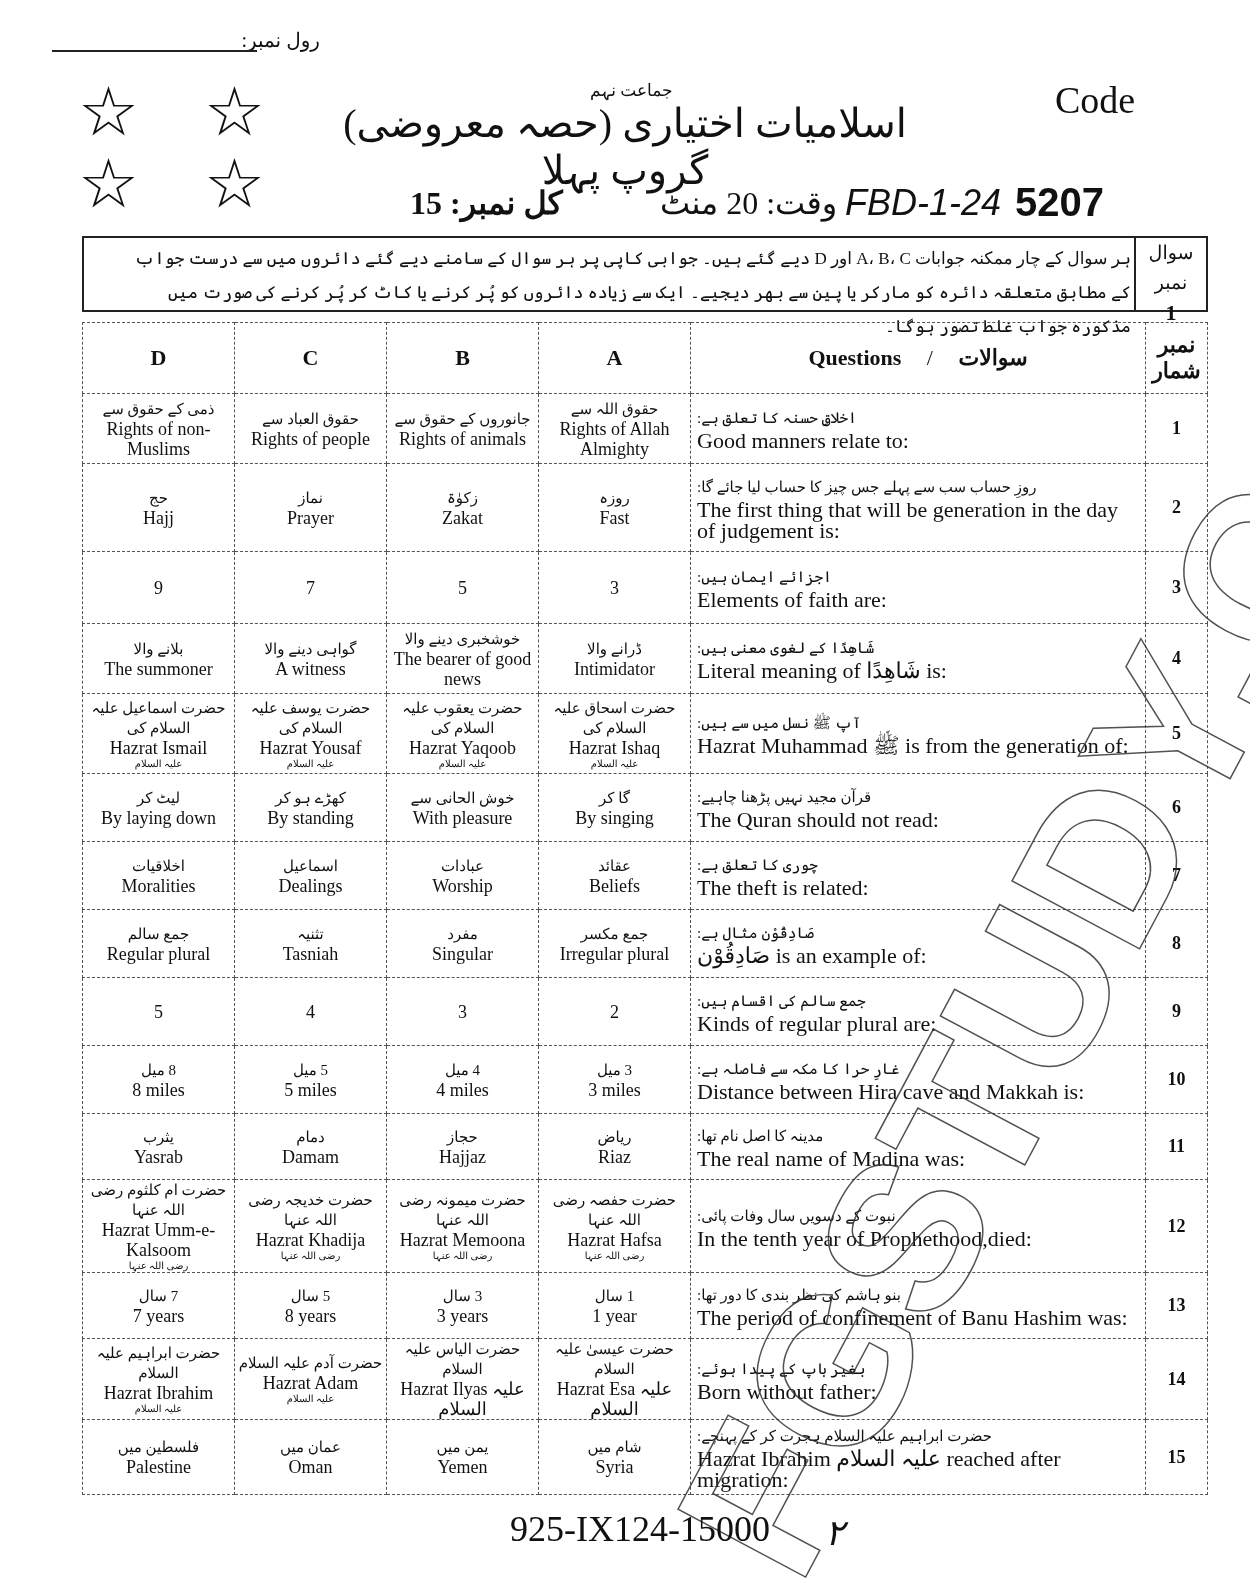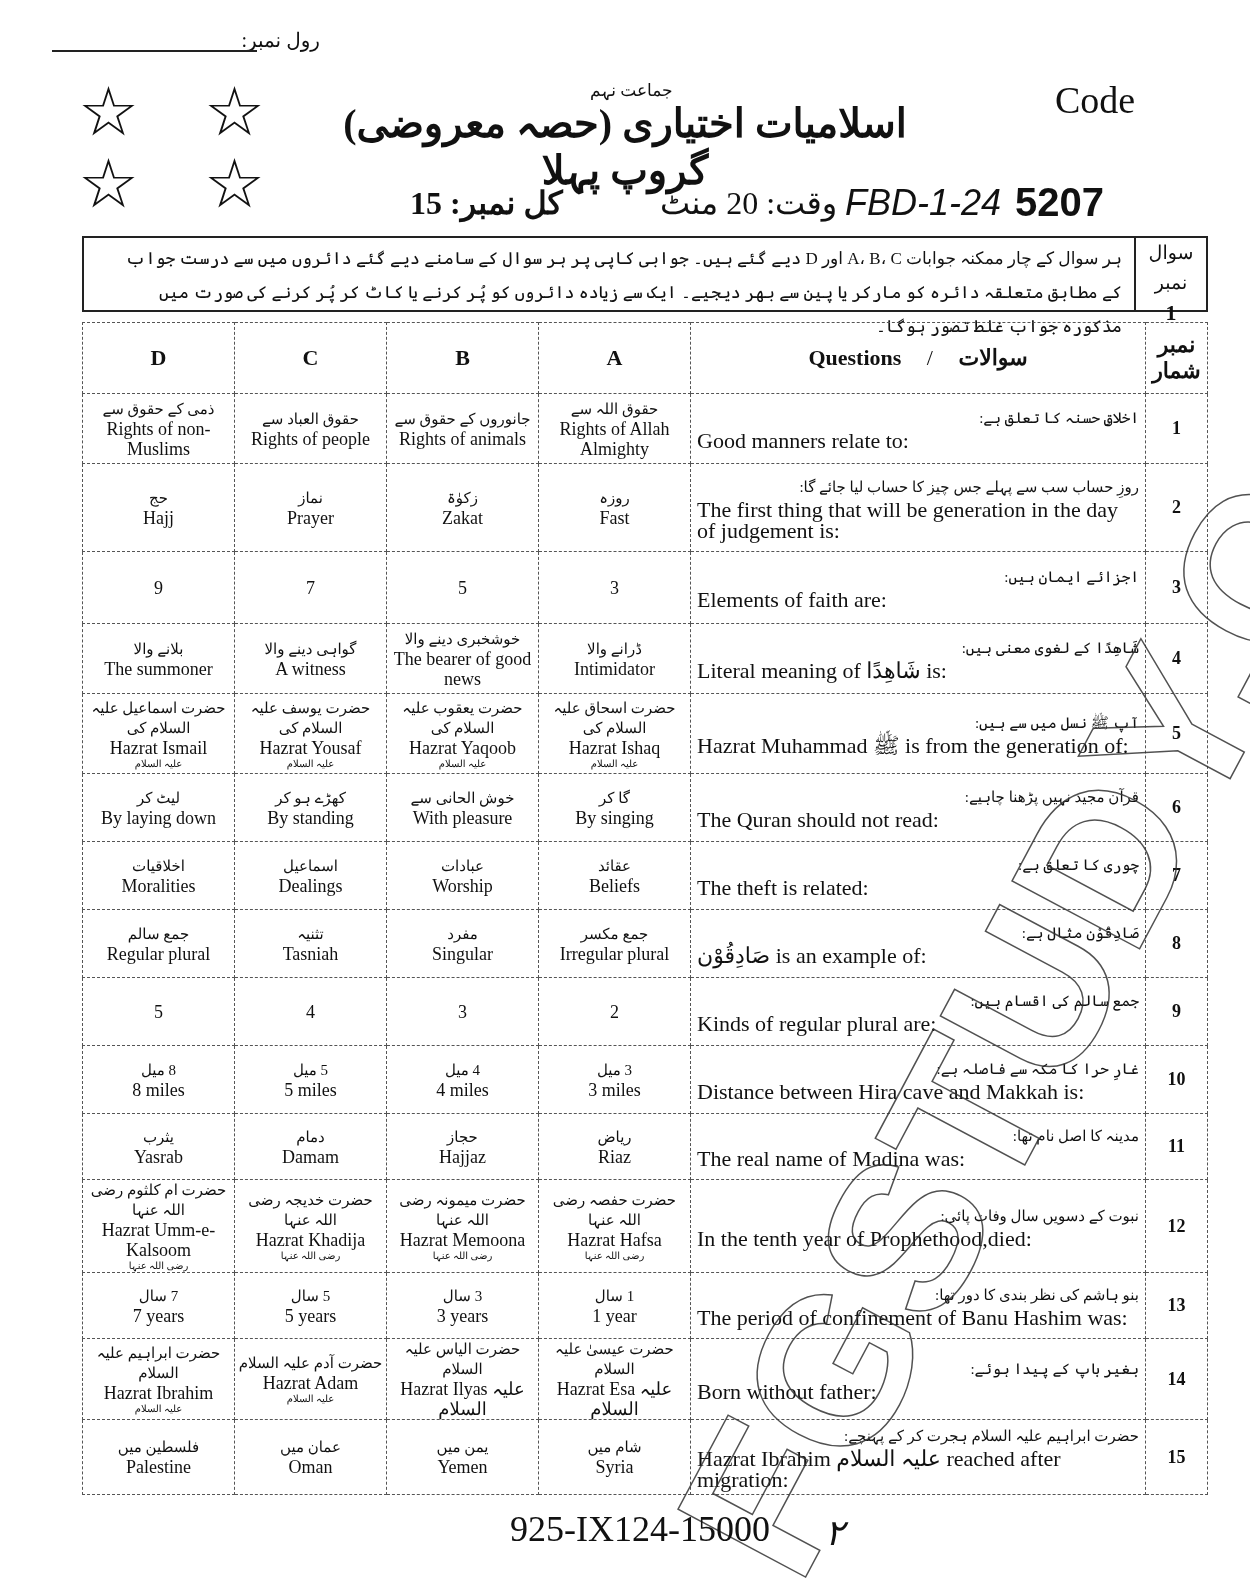--- a/index.html
+++ b/index.html
@@ -3,41 +3,41 @@
 <meta charset="utf-8">
 <style>
   html, body { margin:0; padding:0; background:#ffffff; }
   body { width:1250px; height:1586px; position:relative; overflow:hidden; color:#111; font-family:"Liberation Serif", serif; }
   .abs { position:absolute; }
   .roll { left:40px; top:20px; width:280px; height:40px; }
   .roll-label { position:absolute; right:0; top:8px; font-size:20px; direction:rtl; }
   .roll-line { position:absolute; left:12px; top:30px; width:205px; border-bottom:2px solid #222; }
   .star { position:absolute; font-size:68px; line-height:68px; color:#111; font-family:"DejaVu Sans", sans-serif; }
   .class-label { left:590px; top:80px; font-size:17px; direction:rtl; }
-  .title-urdu { left:340px; top:100px; width:570px; text-align:center; font-size:40px; font-weight:bold; direction:rtl; }
+  .title-urdu { left:340px; top:100px; width:570px; text-align:center; font-size:40px; font-weight:normal; direction:rtl; }
   .obj-paper { left:955px; top:78px; width:280px; text-align:center; font-size:38px; line-height:44px; }
   .marks { left:410px; top:184px; font-size:32px; direction:rtl;font-weight:bold; }
   .time { left:660px; top:184px; font-size:32px; direction:rtl; }
   .hand-code { left:845px; top:182px; font-size:36px; font-style:italic; font-family:"Liberation Sans", sans-serif; }
   .paper-code { left:1015px; top:180px; font-size:40px; font-weight:bold; font-family:"Liberation Sans", sans-serif; }
   .instr-box { left:82px; top:236px; width:1126px; height:76px; border:2px solid #222; box-sizing:border-box; }
-  .instr-text { position:absolute; left:8px; top:0; width:1040px; height:100%; padding:4px 10px; box-sizing:border-box; direction:rtl; font-size:17px; line-height:34px; text-align:right; }
+  .instr-text { position:absolute; left:17px; top:0; width:1040px; height:100%; padding:4px 10px; box-sizing:border-box; direction:rtl; font-size:17px; line-height:34px; text-align:right; }
   .instr-qno { position:absolute; right:0; top:0; width:70px; height:100%; border-left:2px solid #222; text-align:center; direction:rtl; font-size:19px; line-height:30px; }
   .instr-qno .num { font-weight:bold; font-size:22px; }
   table.mcq { position:absolute; left:82px; top:322px; width:1126px; border-collapse:collapse; table-layout:fixed; }
   table.mcq td, table.mcq th { border:1px dashed #555; text-align:center; vertical-align:middle; padding:0 3px; }
   table.mcq th { height:70px; font-size:22px; font-weight:bold; }
   .col-opt { width:152px; }
   .col-q { width:455px; }
   .col-sr { width:62px; }
   .opt-ur { direction:rtl; font-size:15px; line-height:20px; display:block; }
   .opt-en { font-size:18px; line-height:20px; display:block; }
   .opt-sub { direction:rtl; font-size:10px; line-height:12px; display:block; }
   .q-cell { text-align:left !important; padding:4px 6px !important; }
-  .q-ur { direction:rtl; text-align:right; font-size:15px; line-height:24px; display:block; }
+  .q-ur { direction:rtl; text-align:left; font-size:15px; line-height:24px; display:block; }
   .q-en { font-size:22px; line-height:21px; display:block; }
   .sr { font-weight:bold; font-size:18px; }
   .hdr-q { font-size:22px; font-weight:bold; }
   .hdr-q .slash { margin:0 20px; font-weight:normal; }
   .hdr-sr { direction:rtl; font-size:18px; font-weight:bold; }
   .footer-code { left:510px; top:1508px; font-size:36px; }
   .footer-mark { left:825px; top:1512px; font-size:36px; font-style:italic; font-family:"Liberation Sans", sans-serif; }
   .watermark { position:absolute; left:330px; top:760px; font-size:210px; font-weight:bold; font-family:"Liberation Sans", sans-serif; color:transparent; -webkit-text-stroke:1.5px #333; transform:rotate(-62deg); transform-origin:center; white-space:nowrap; pointer-events:none; opacity:0.85; }
 </style>
 </head>
@@ -420,21 +420,21 @@
         <td class="sr">12</td>
       </tr>
       <tr style="height: 66px;">
         <td>
           <span class="opt-ur">7 سال</span>
           <span class="opt-en">7 years</span>
           <span class="opt-sub"></span>
         </td>
         <td>
           <span class="opt-ur">5 سال</span>
-          <span class="opt-en">5 years</span>
+          <span class="opt-en">8 years</span>
           <span class="opt-sub"></span>
         </td>
         <td>
           <span class="opt-ur">3 سال</span>
           <span class="opt-en">3 years</span>
           <span class="opt-sub"></span>
         </td>
         <td>
           <span class="opt-ur">1 سال</span>
           <span class="opt-en">1 year</span>

